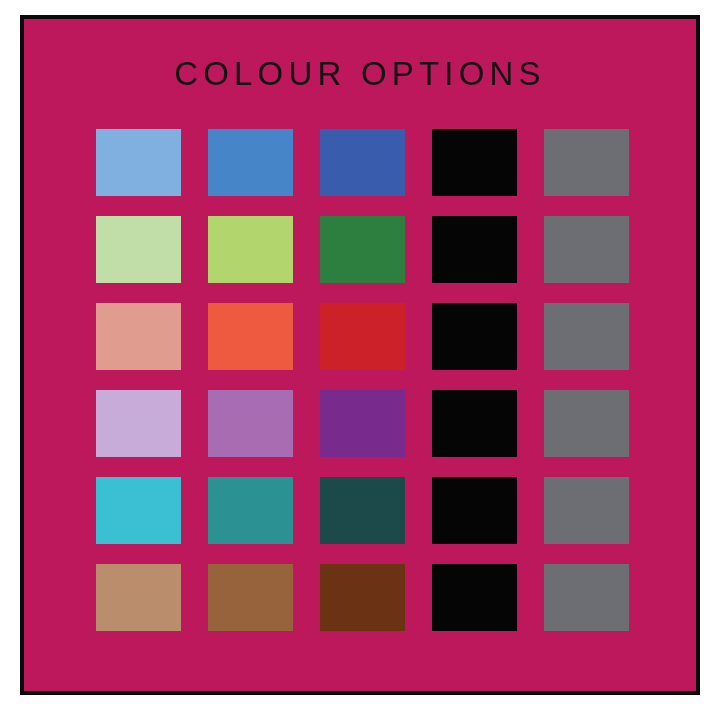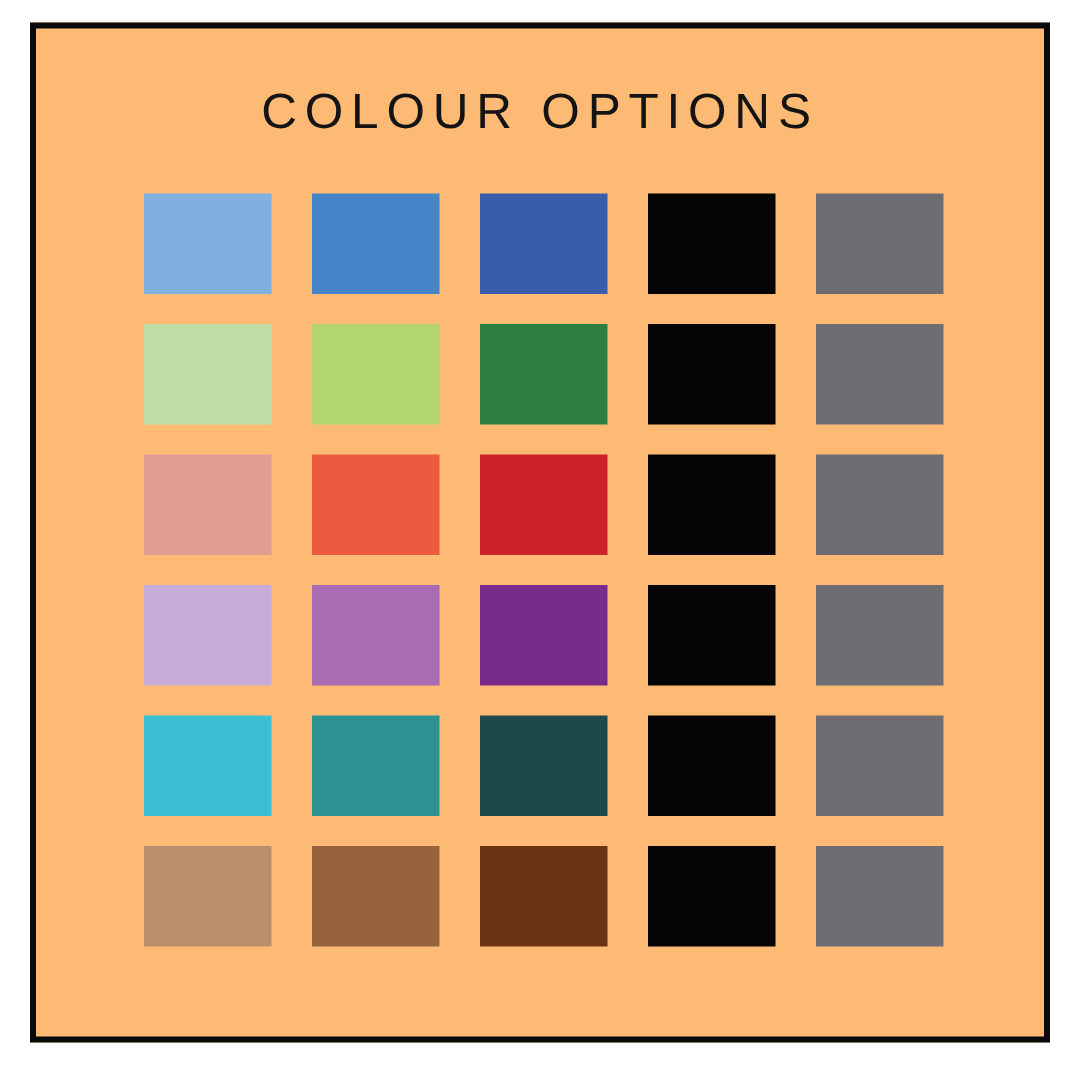--- a/index.html
+++ b/index.html
@@ -24,21 +24,21 @@
 
   
   #card-frame {
     position: absolute;
     left: 20px;
     top: 15px;
     width: 680px;
     height: 680px;
     box-sizing: border-box;
     border: 4px solid #0a0a0a;
-    background: #fdba74;
+    background: #be185d;
     text-decoration: underline;
   }
 
   #card-inner {
     position: relative;
     width: 100%;
     height: 100%;
     box-sizing: border-box;
   }
 

